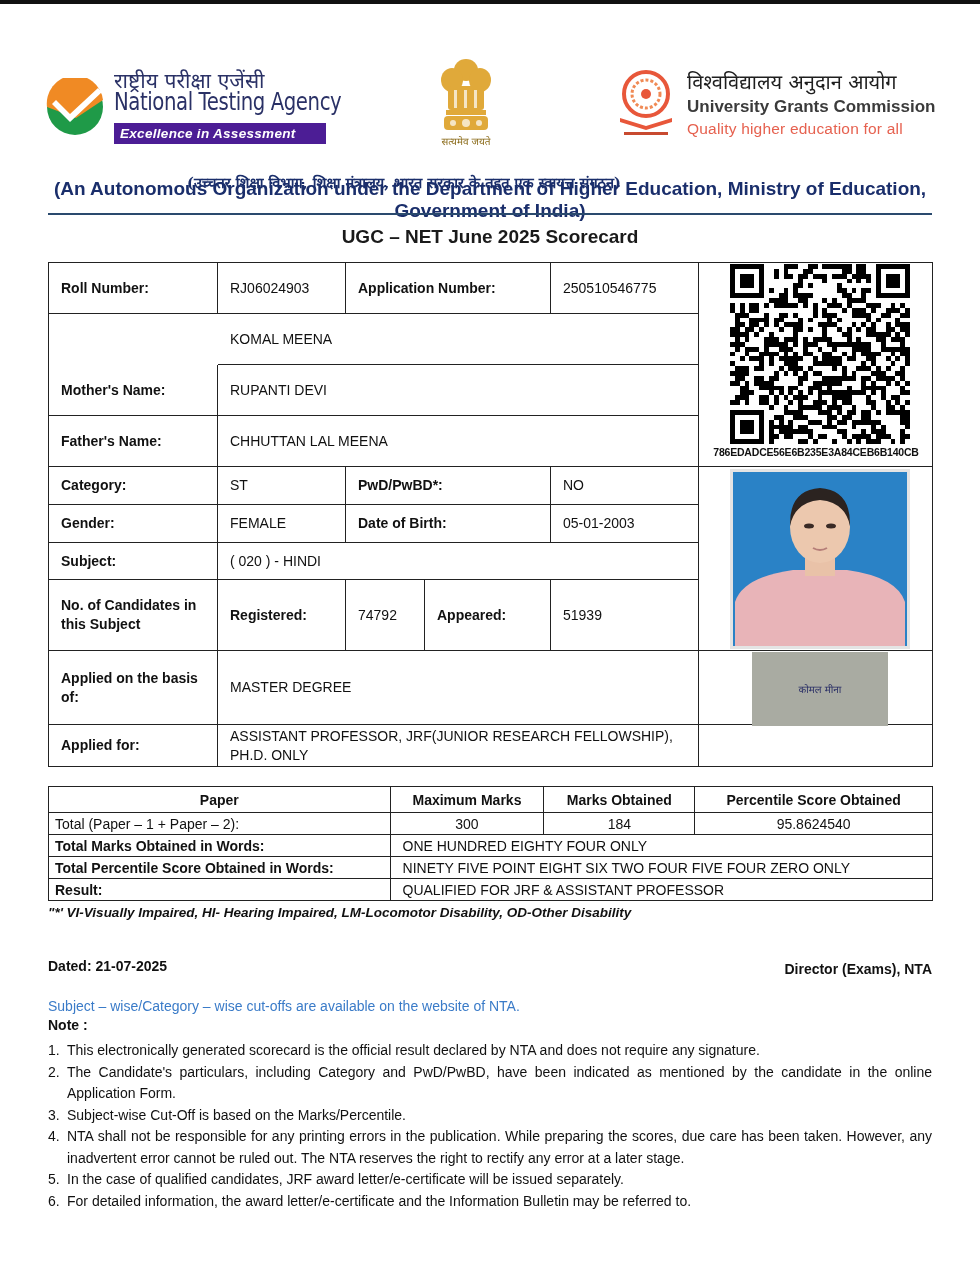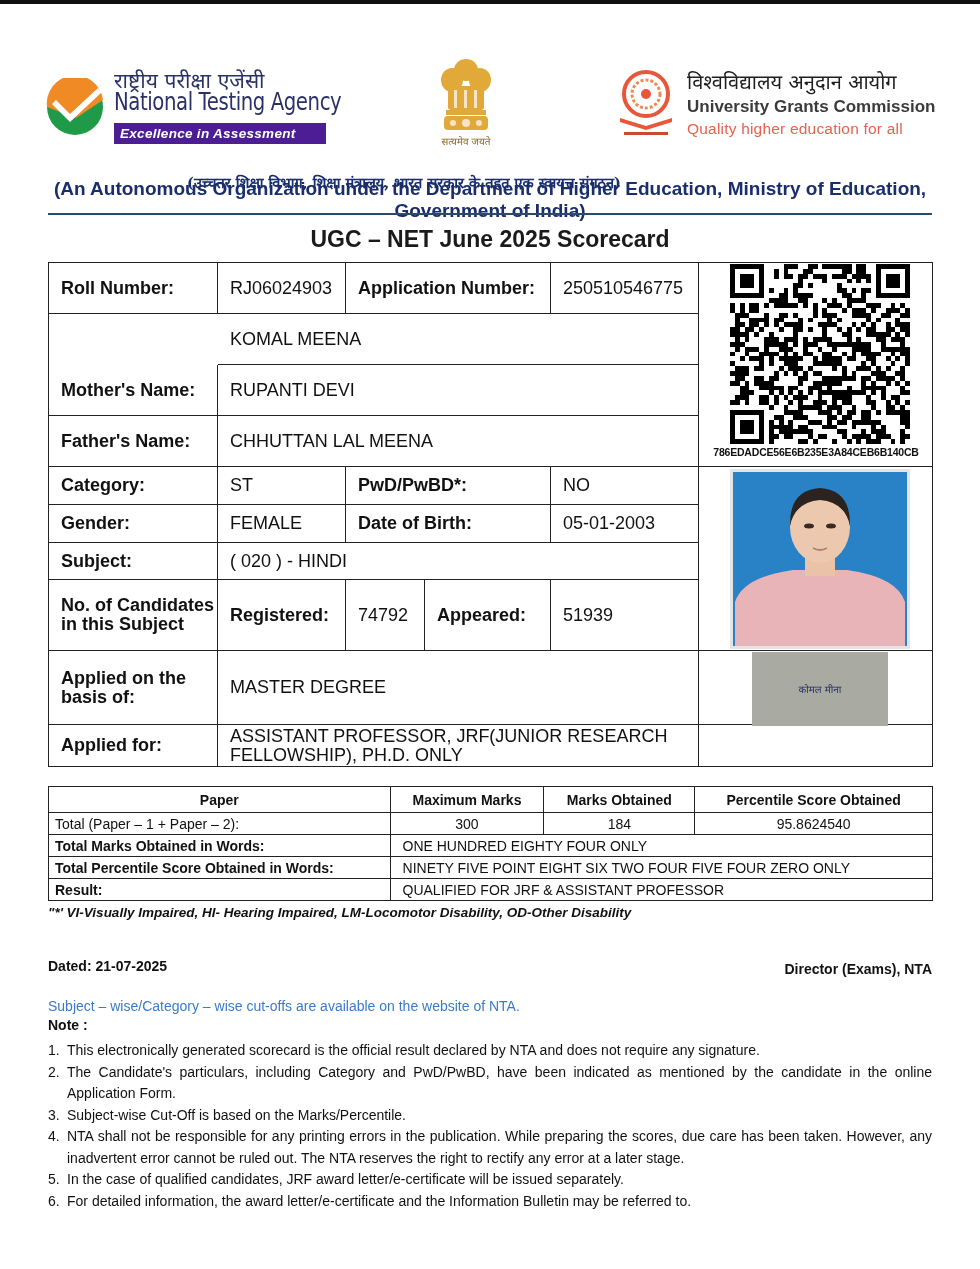--- a/index.html
+++ b/index.html
@@ -19,25 +19,25 @@
 
   .ugc-logo { position: absolute; left: 612px; top: 64px; width: 326px; height: 80px; }
   .ugc-mark { position: absolute; left: 0; top: 4px; width: 68px; height: 70px; }
   .ugc-hindi { position: absolute; left: 75px; top: 4px; font-family: "DejaVu Serif", serif; font-size: 20px; color: #1e1e1e; white-space: nowrap; }
   .ugc-eng { position: absolute; left: 75px; top: 33px; font-size: 17px; font-weight: bold; color: #3b3b3b; white-space: nowrap; }
   .ugc-tag { position: absolute; left: 75px; top: 56px; font-size: 15.5px; color: #e6614f; white-space: nowrap; letter-spacing: 0.2px; }
 
   .sub-hindi { position: absolute; left: 0; top: 172px; width: 808px; text-align: center; font-family: "DejaVu Serif", serif; font-size: 14.5px; font-weight: bold; color: #1a2e6b; }
   .sub-eng { position: absolute; left: 0; top: 178px; width: 980px; text-align: center; font-size: 19px; font-weight: bold; color: #1a2e6b; }
   .rule { position: absolute; left: 48px; top: 213px; width: 884px; height: 2px; background: #2a4a6e; }
-  .title { position: absolute; left: 0; top: 226px; width: 980px; text-align: center; font-size: 23px; font-weight: bold; color: #1a1a1a; }
+  .title { position: absolute; left: 0; top: 226px; width: 980px; text-align: center; font-size: 19px; font-weight: bold; color: #1a1a1a; }
 
   
   .details { position: absolute; left: 48px; top: 262px; width: 885px; height: 505px; border: 1.5px solid #222; }
-  .cell { position: absolute; border-right: 1.5px solid #222; border-bottom: 1.5px solid #222; display: flex; align-items: center; padding-left: 12px; font-size: 18px; line-height: 19px; }
+  .cell { position: absolute; border-right: 1.5px solid #222; border-bottom: 1.5px solid #222; display: flex; align-items: center; padding-left: 12px; font-size: 14px; line-height: 19px; }
   .cell.lbl { font-weight: bold; }
   .cell.nb-r { border-right: none; }
   .cell.nb-b { border-bottom: none; }
 
   .qr { position: absolute; left: 730px; top: 264px; width: 180px; height: 180px; }
   .qr-code { position: absolute; left: 700px; top: 446px; width: 232px; text-align: center; font-size: 10.5px; font-weight: bold; letter-spacing: -0.2px; }
   .photo { position: absolute; left: 730px; top: 469px; width: 180px; height: 180px; background: #2a80c4; border: 3px solid #e4e4e4; overflow: hidden; }
   .sign { position: absolute; left: 752px; top: 652px; width: 136px; height: 74px; background: #a9aba2; display: flex; align-items: center; justify-content: center; font-family: "DejaVu Serif", serif; font-size: 10px; color: #2a2f66; }
 
   

